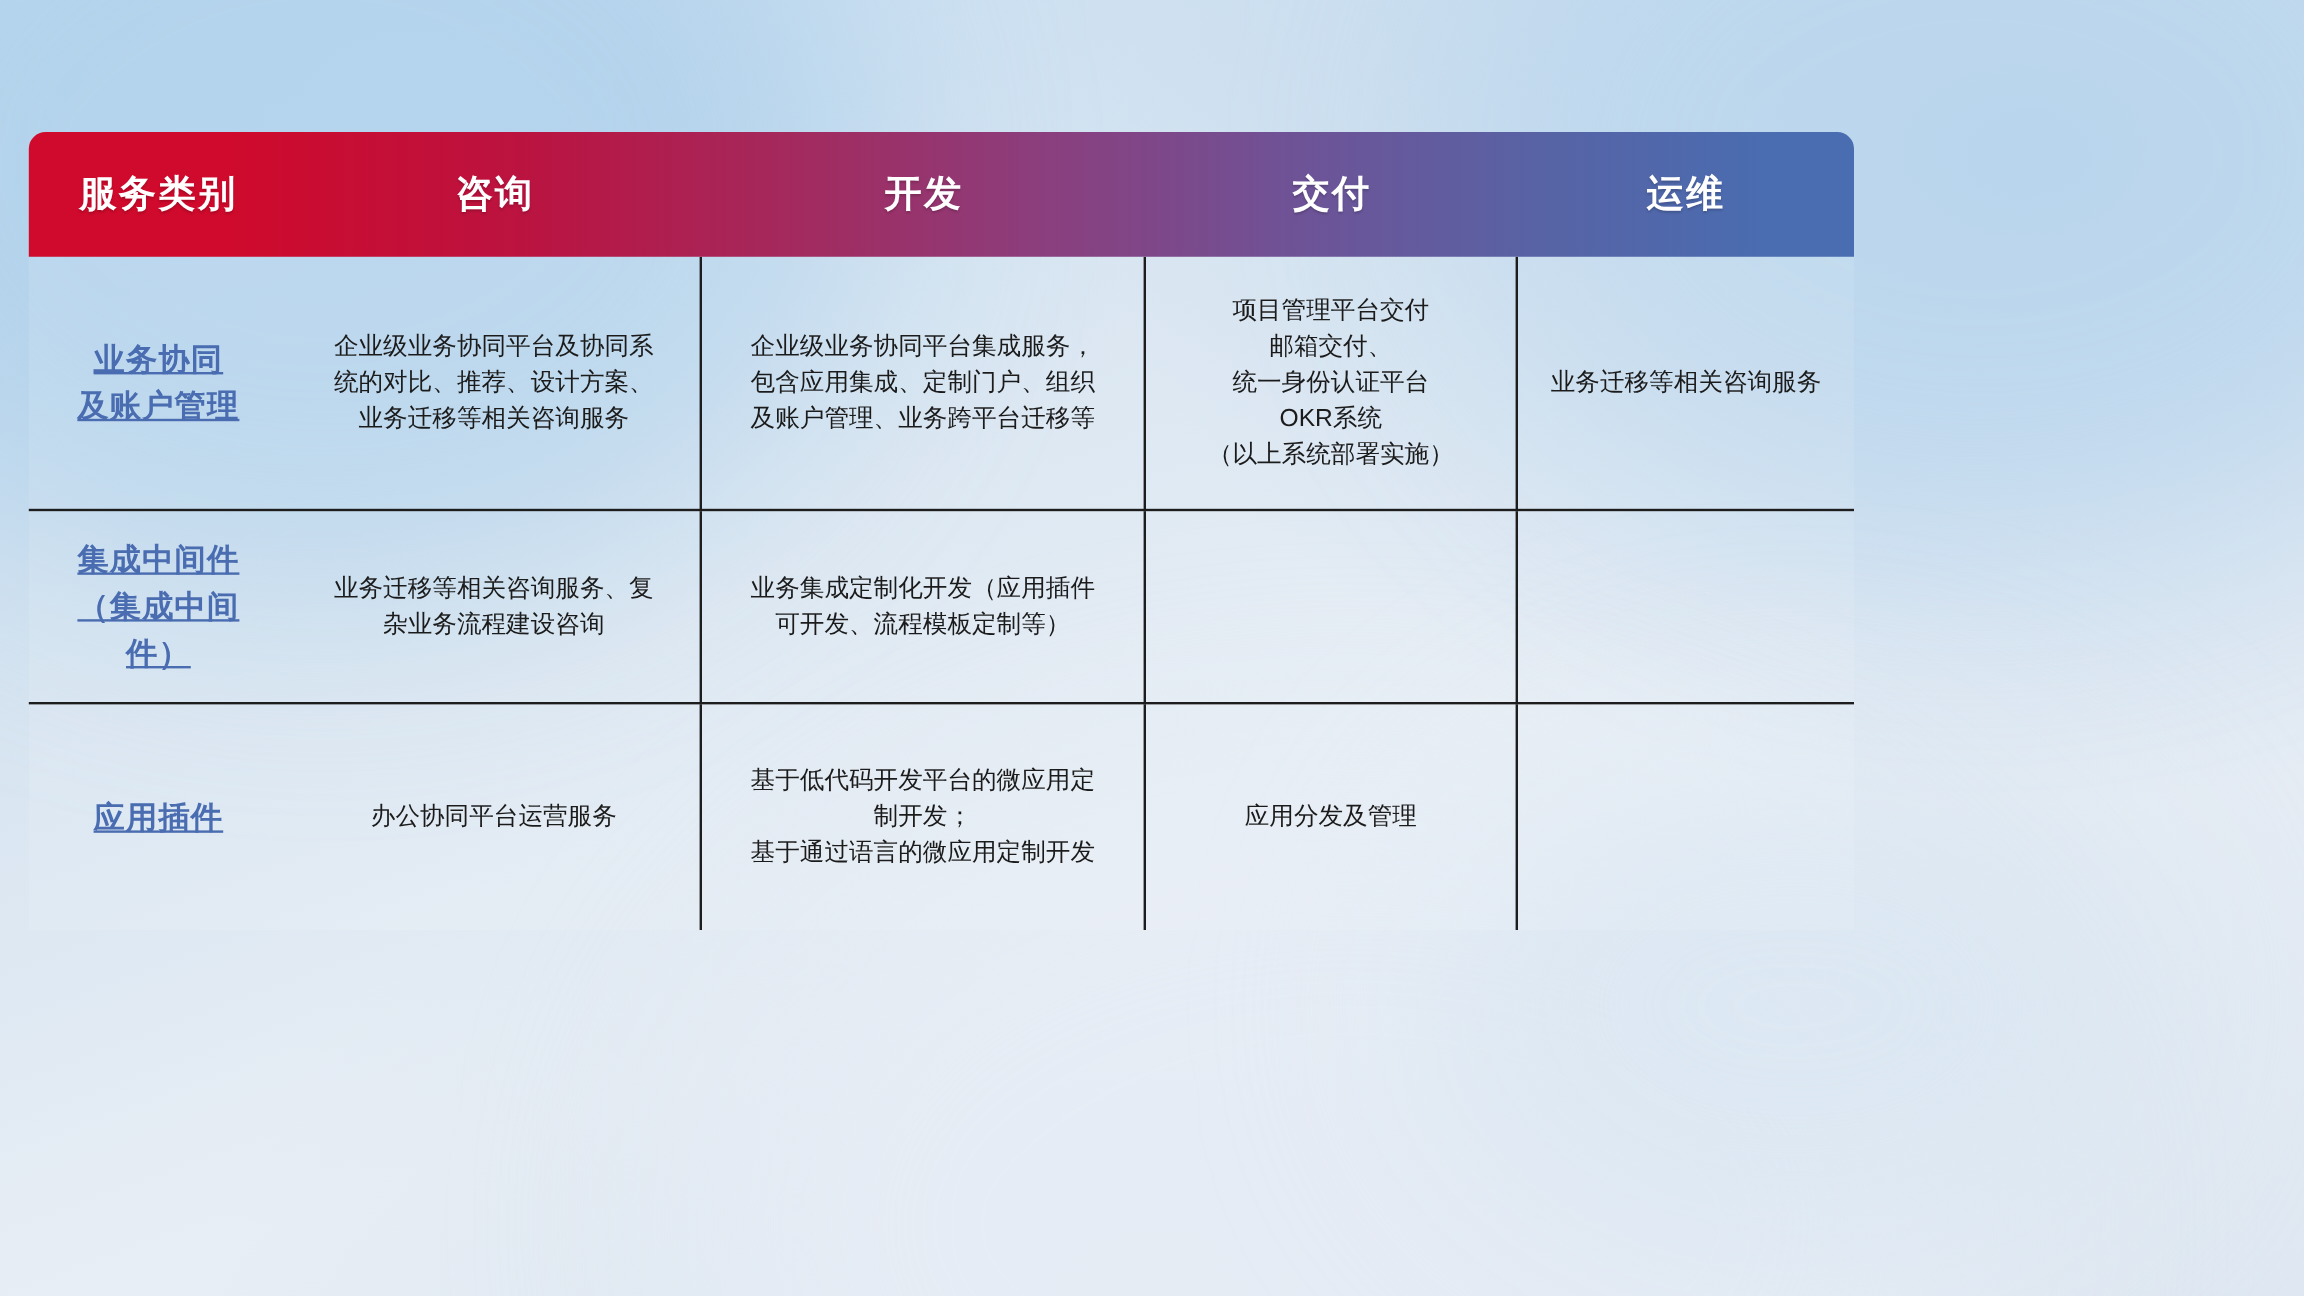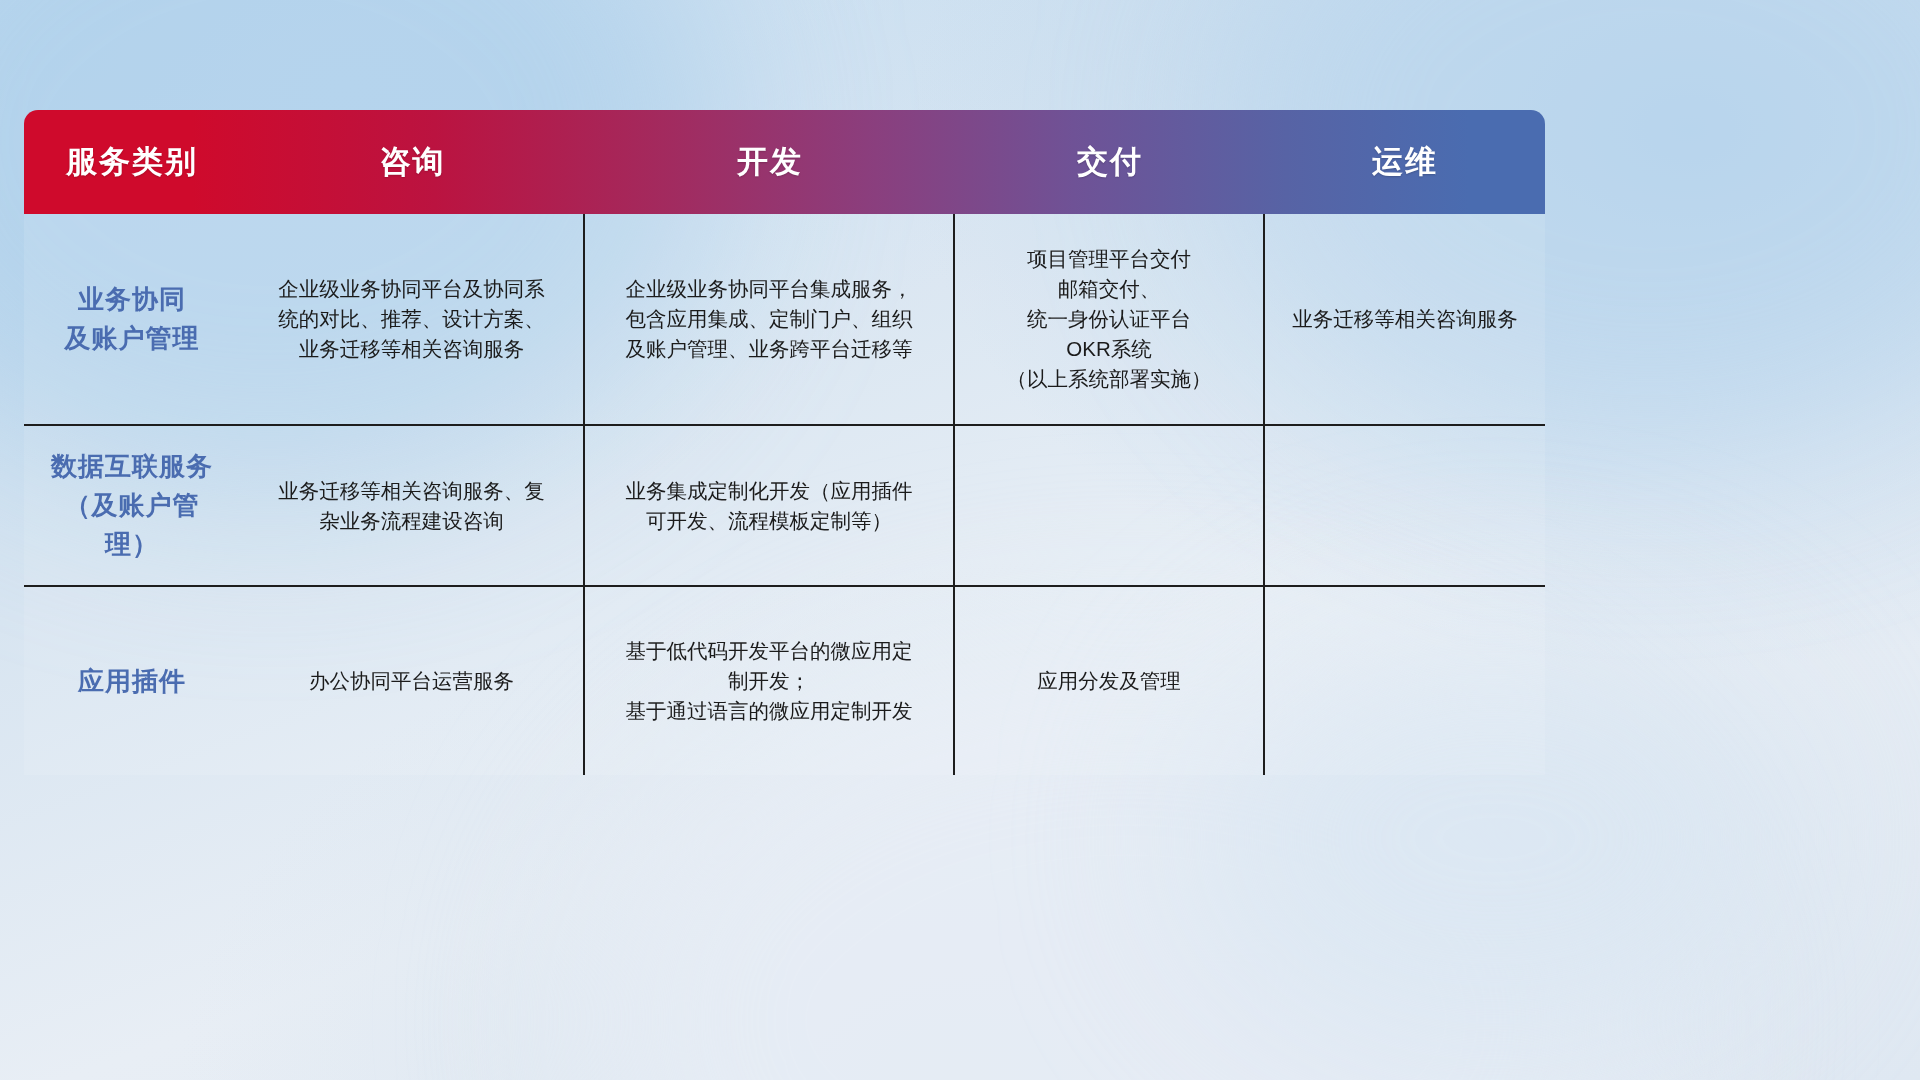--- a/index.html
+++ b/index.html
@@ -117,21 +117,21 @@
   
   tbody td.cat-cell {
     border-right: none;
     color: #4a6cb0;
     font-size: 26px;
     font-weight: bold;
     letter-spacing: 1px;
     line-height: 1.5;
   }
 
-  tbody td.cat-cell .cat-line { display: block; }
+  tbody td.cat-cell .cat-line { display: block; text-decoration: underline; }
 
   
   tr.row-1 { height: 210px; }
   tr.row-2 { height: 160px; }
   tr.row-3 { height: 186px; }
 
   .cell-text { display: block; white-space: pre-line; }
 
   .empty-cell { font-size: 0; }
 </style>
@@ -201,22 +201,22 @@
 OKR系统
 （以上系统部署实施）</span>
           </td>
           <td>
             <span class="cell-text">业务迁移等相关咨询服务</span>
           </td>
         </tr>
 
         <tr class="row-2">
           <td class="cat-cell">
-            <span class="cat-line">数据互联服务</span>
-            <span class="cat-line">（及账户管理）</span>
+            <span class="cat-line">集成中间件</span>
+            <span class="cat-line">（集成中间件）</span>
           </td>
           <td>
             <span class="cell-text">业务迁移等相关咨询服务、复
 杂业务流程建设咨询</span>
           </td>
           <td>
             <span class="cell-text">业务集成定制化开发（应用插件
 可开发、流程模板定制等）</span>
           </td>
           <td class="empty-cell">

